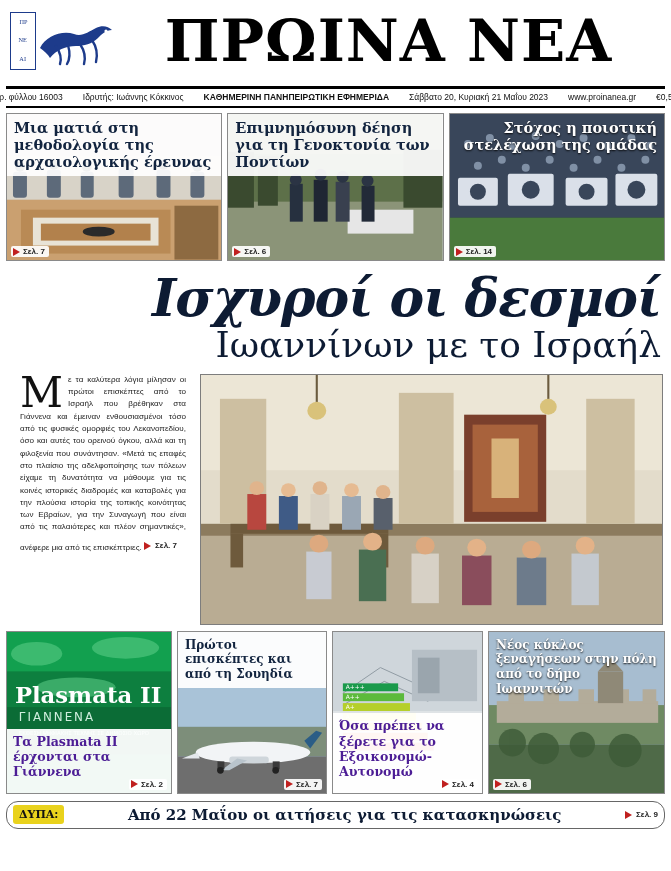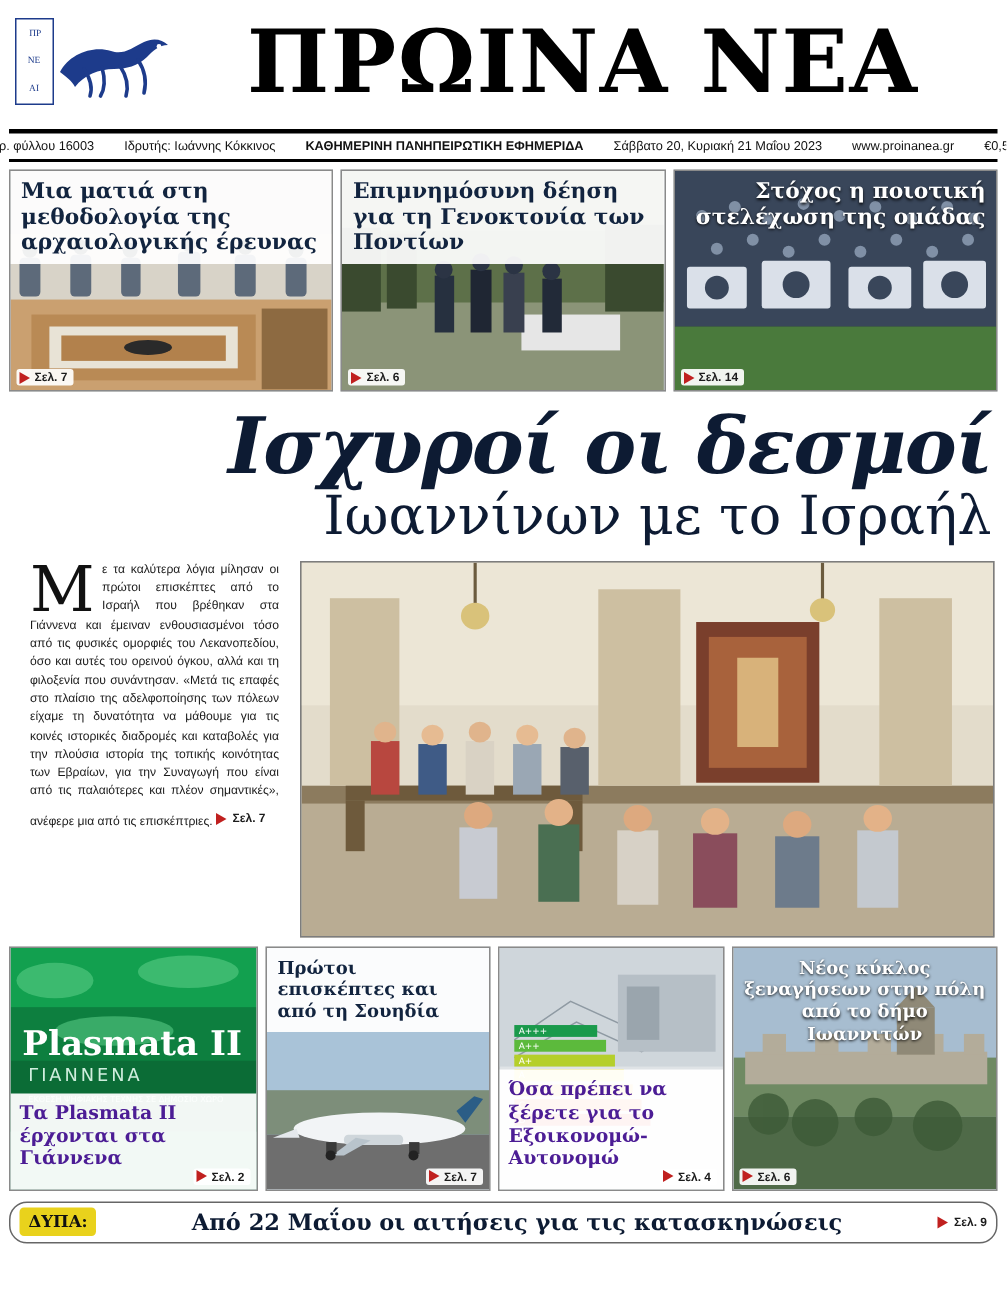--- a/index.html
+++ b/index.html
@@ -246,21 +246,21 @@
     padding: 6px 7px 6px 7px;
     font-family: "DejaVu Serif", serif;
     font-weight: bold;
     font-size: 12px;
     line-height: 1.22;
     color: #12243f;
   }
   .bcell.dark .cap-top {
     background: transparent;
     color: #fff;
-    text-align: center;
+    text-align: left;
     text-shadow: 0 1px 2px rgba(0,0,0,0.9);
   }
 
   
   .footer {
     margin: 7px 6px 0 6px;
     border: 1px solid #666;
     border-radius: 12px;
     height: 28px;
     display: flex;

